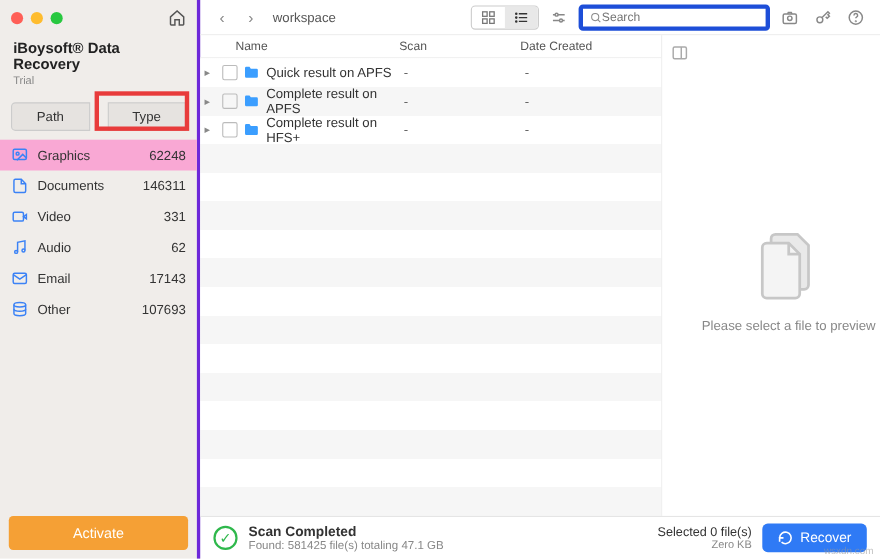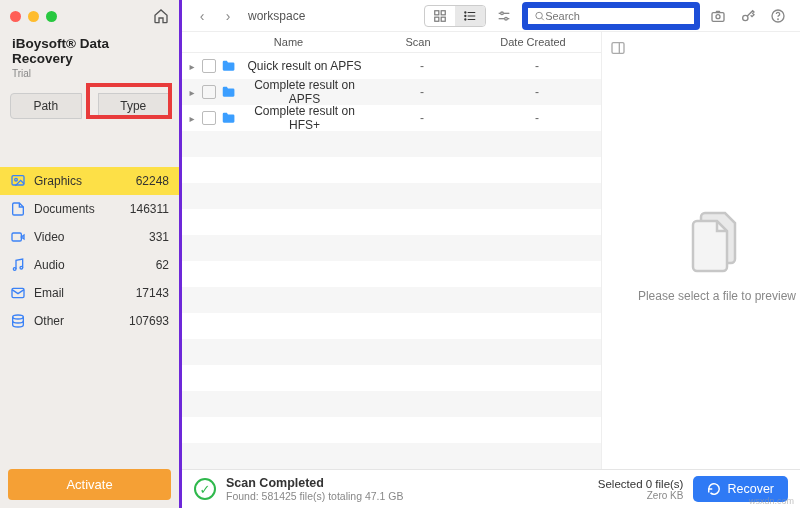--- a/index.html
+++ b/index.html
@@ -13,38 +13,38 @@
 .home-icon { margin-left: auto; color: #555; }
 .app-title { padding: 4px 12px 2px; font-weight: 600; font-size: 13.5px; color: #222; }
 .app-sub { padding: 0 12px 10px; font-size: 10px; color: #888; }
 .tabs { display: flex; padding: 4px 10px 8px; gap: 16px; position: relative; }
 .tab { flex: 1; text-align: center; padding: 5px 0; background: #e6e3e0; border: 1px solid #ccc; font-size: 12px; cursor: pointer; }
 .tab:first-child { border-radius: 4px 0 0 4px; }
 .tab:last-child { border-radius: 0 4px 4px 0; background: #fff; }
 .highlight-box { position: absolute; border: 4px solid #e83b3b; pointer-events: none; }
 .catlist { flex: 1; }
 .cat { display: flex; align-items: center; padding: 6px 10px; gap: 8px; cursor: pointer; font-size: 12px; }
-.cat.selected { background: #fde047; margin-top: 40px; }
+.cat.selected { background: #f9a8d4; }
 .cat-icon { width: 16px; height: 16px; display: flex; align-items: center; justify-content: center; color: #3b82f6; }
 .cat-name { flex: 1; color: #333; }
 .cat-count { color: #333; font-size: 12px; }
 .activate { margin: 8px; padding: 8px; background: #f5a035; color: #fff; text-align: center; border-radius: 4px; font-size: 13px; cursor: pointer; }
 .main { flex: 1; display: flex; flex-direction: column; }
 .toolbar { display: flex; align-items: center; padding: 4px 10px; height: 32px; border-bottom: 1px solid #eee; gap: 6px; }
 .nav-btn { width: 20px; text-align: center; color: #888; cursor: pointer; font-size: 14px; }
 .crumb { font-size: 12px; color: #555; margin-left: 4px; }
 .spacer { flex: 1; }
 .view-toggle { display: flex; border: 1px solid #ccc; border-radius: 4px; overflow: hidden; }
 .vt { padding: 3px 8px; cursor: pointer; color: #777; }
 .vt.active { background: #e8e8e8; color: #333; }
 .tool-icon { color: #888; padding: 0 4px; cursor: pointer; }
-.search { display: flex; align-items: center; border: 6px solid #1d4ed8; border-radius: 4px; padding: 2px 6px; min-width: 140px; }
+.search { display: flex; align-items: center; border: 4px solid #1d4ed8; border-radius: 4px; padding: 2px 6px; min-width: 140px; }
 .search input { border: none; outline: none; font-size: 11px; width: 100%; background: transparent; }
 .content { flex: 1; display: flex; }
-.filelist { flex: 1; border-right: 1px solid #eee; display: flex; flex-direction: column; text-align: center; }
+.filelist { flex: 1; border-right: 1px solid #eee; display: flex; flex-direction: column; }
 .headers { display: flex; padding: 4px 8px; border-bottom: 1px solid #eee; font-size: 11px; color: #555; }
 .th-chk { width: 20px; }
 .th-name { flex: 1; padding-left: 4px; }
 .th-size { width: 110px; }
 .th-date { width: 120px; }
 .rows { flex: 1; background: repeating-linear-gradient(#fff 0 26px, #f6f6f6 26px 52px); }
 .row { display: flex; align-items: center; height: 26px; padding: 0 4px; font-size: 12px; }
 .disclose { width: 12px; color: #888; cursor: pointer; font-size: 10px; }
 .chk { width: 14px; height: 14px; border: 1px solid #bbb; border-radius: 2px; margin: 0 4px; cursor: pointer; }
 .folder-icon { width: 18px; color: #3b9eff; margin-right: 4px; }

